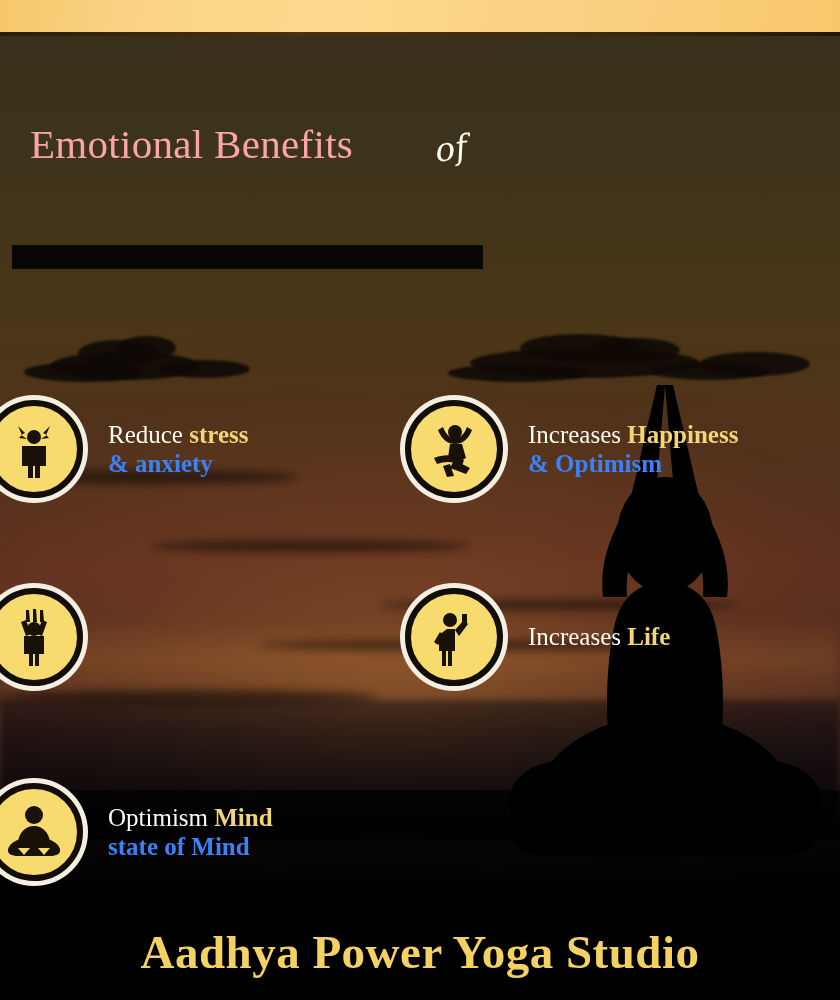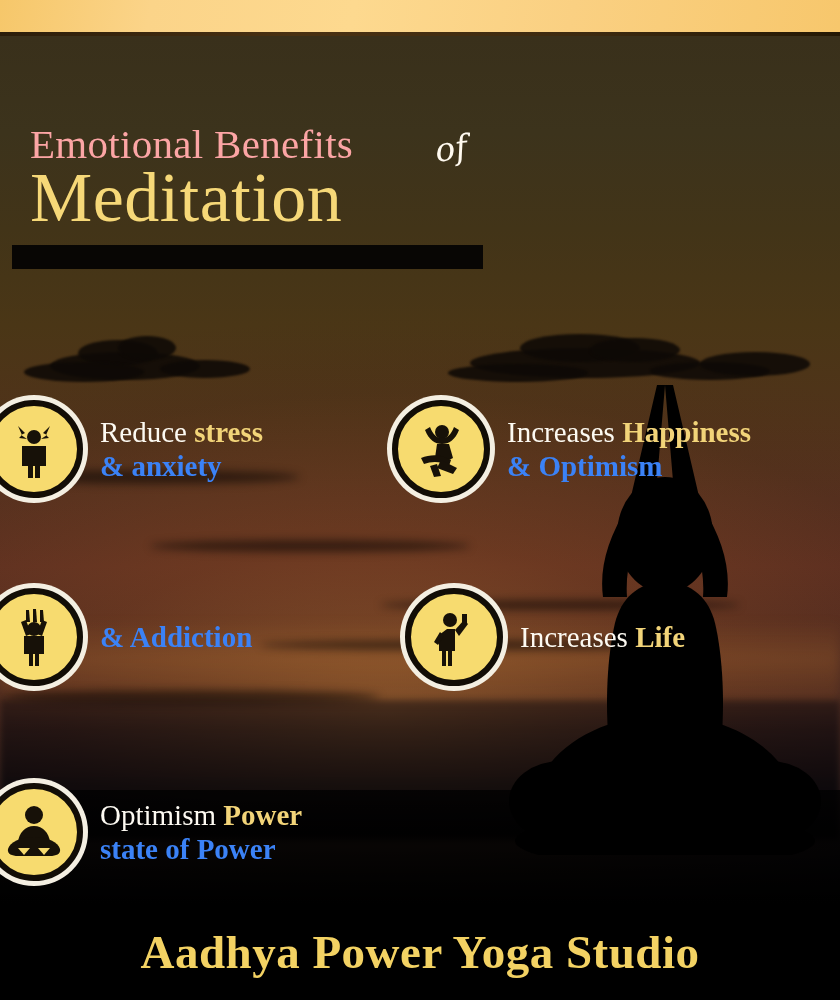--- a/index.html
+++ b/index.html
@@ -125,28 +125,28 @@
   .badge {
     position:relative; flex:0 0 auto;
     width:98px; height:98px; border-radius:50%;
     background:#f7db6f;
     border:6px solid #120d06;
     box-shadow:0 0 0 5px #f4efe2;
   }
   .badge svg { position:absolute; left:50%; top:50%; transform:translate(-50%,-50%); }
 
   .labels { margin-left:17px; line-height:1.18; white-space:nowrap; }
-  .lbl-row { font-size:29px; }
+  .lbl-row { font-size:25px;margin-left:8px; }
   .lbl-plain { color:#fdfaf2; font-weight:normal; }
   .lbl-accent { color:#f2d479; font-weight:bold; }
   .lbl-row.bold-all { font-weight:bold; color:#3b82f6; }
 
   
   .it-1 { left:-15px; top:400px; }
-  .it-2 { left:392px; top:400px; }
+  .it-2 { left:405px; top:400px; }
   .it-3 { left:-15px; top:588px; }
   .it-4 { left:405px; top:588px; }
   .it-5 { left:-15px; top:783px; }
 
   
   .footer-band {
     position:absolute; left:0; top:905px; width:840px; height:95px;
     background:#000;
   }
   .footer-text {
@@ -218,21 +218,20 @@
         <ellipse cx="264" cy="416" rx="52" ry="40"></ellipse>
 
         <ellipse cx="160" cy="456" rx="150" ry="26"></ellipse>
       </g>
     </svg>
   </div>
 
   <div class="heading">
     <div class="h-line1">Emotional Benefits</div>
     <div class="h-row2">
-      <div class="h-line2">Meditation</div>
       <div class="h-of">of</div>
     </div>
   </div>
   <div class="h-bar"></div>
 
   <div class="item it-1">
     <div class="badge">
       <svg width="56" height="58" viewBox="0 0 56 58" xmlns="http://www.w3.org/2000/svg">
         <g fill="#171108">
           <path d="M12 6 L19 13 L15 15 L21 19 L13 18 L16 15 Z"></path>
@@ -279,21 +278,20 @@
           <path d="M27 1 l3 0 l1 13 l-4 0 z"></path>
           <path d="M34 2 l3 0 l1 12 l-4 0 z"></path>
           <circle cx="28" cy="21" r="7"></circle>
           <path d="M15 14 l5 -2 l5 14 l-5 2 z"></path>
           <path d="M41 14 l-5 -2 l-5 14 l5 2 z"></path>
           <path d="M18 28 h20 v18 h-5 v12 h-4 v-12 h-2 v12 h-4 v-12 h-5 z"></path>
         </g>
       </svg>
     </div>
     <div class="labels">
-      <div class="lbl-row bold-all">&amp; Addiction</div>
     </div>
   </div>
 
   <div class="item it-4">
     <div class="badge">
       <svg width="56" height="58" viewBox="0 0 56 58" xmlns="http://www.w3.org/2000/svg">
         <g fill="#171108">
           <circle cx="24" cy="12" r="7"></circle>
           <path d="M21 21 h8 v22 h-3 v15 h-4 v-15 h-2 v15 h-4 v-15 h-3 v-16 z"></path>
           <path d="M29 22 l9 -10 l4 4 l-9 12 z"></path>
@@ -316,23 +314,23 @@
           <circle cx="30" cy="11" r="9"></circle>
           <path d="M30 22 c-9 0 -15 7 -16 16 l32 0 c-1 -9 -7 -16 -16 -16 z"></path>
           <path d="M30 33 C16 33 6 38 4 45 C3 50 8 52 14 52 l32 0 c6 0 11 -2 10 -7 C54 38 44 33 30 33 Z"></path>
           <path d="M14 44 l12 0 l-6 7 z" fill="#f7db6f"></path>
           <path d="M34 44 l12 0 l-6 7 z" fill="#f7db6f"></path>
         </g>
       </svg>
     </div>
     <div class="labels">
       <div class="lbl-row">
-        <span class="lbl-plain">Optimism </span><span class="lbl-accent">Power</span>
+        <span class="lbl-plain">Optimism </span><span class="lbl-accent">Mind</span>
       </div>
-      <div class="lbl-row bold-all">state of Power</div>
+      <div class="lbl-row bold-all">state of Mind</div>
     </div>
   </div>
 
   <div class="footer-band"></div>
   <div class="footer-text">Aadhya Power Yoga Studio</div>
 
   <div class="top-bar"></div>
   <div class="top-bar-line"></div>
 
 </div>

